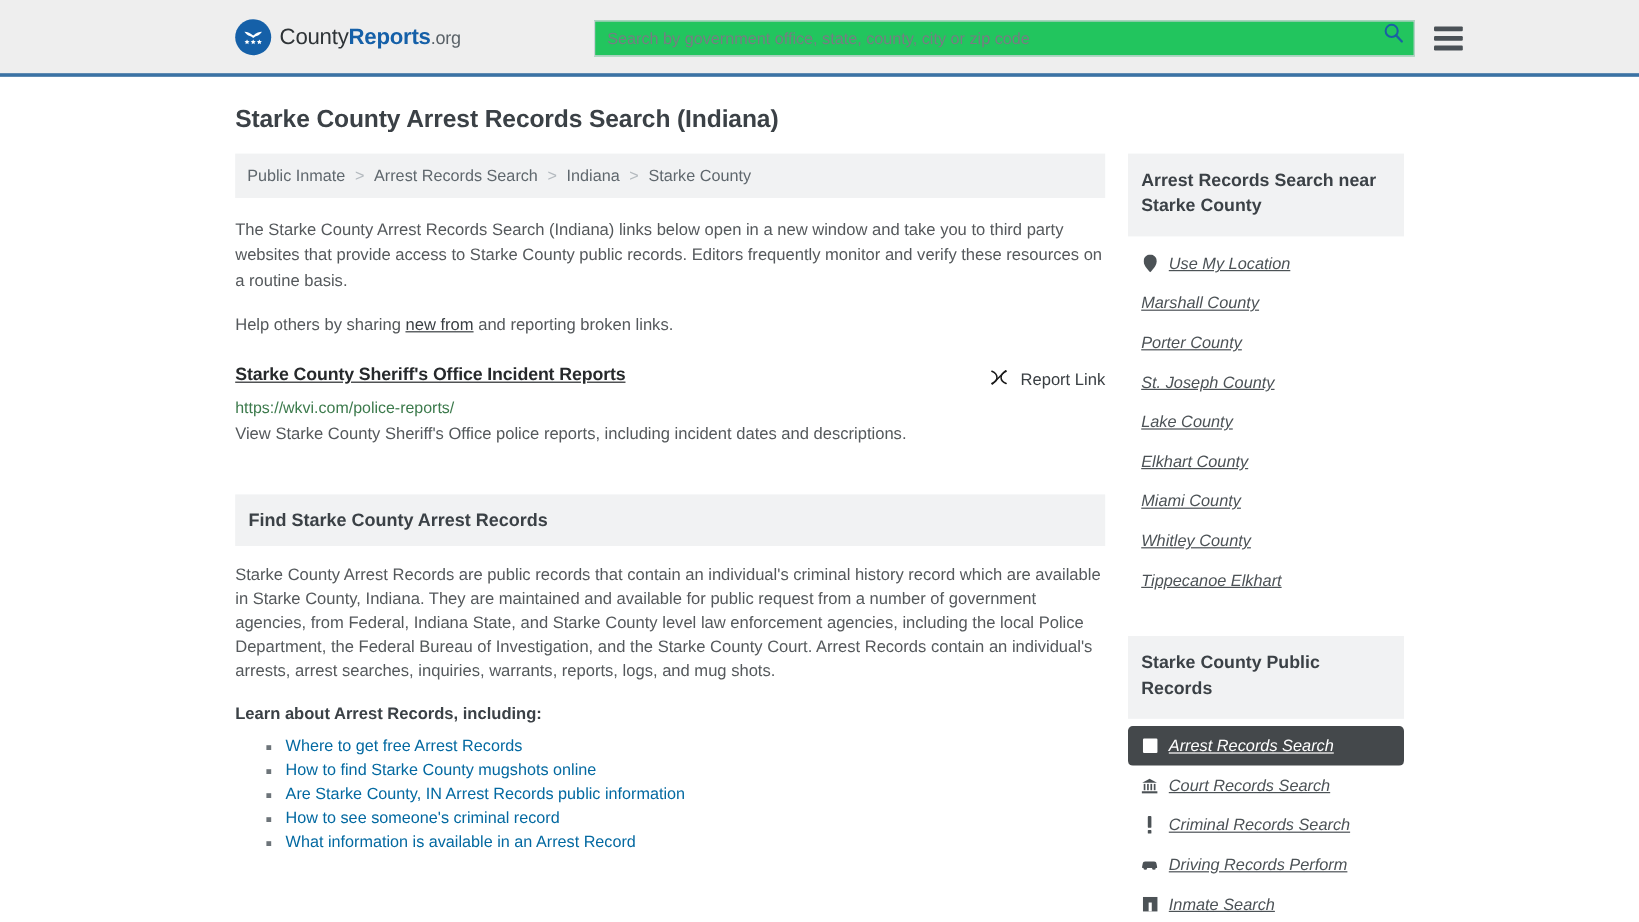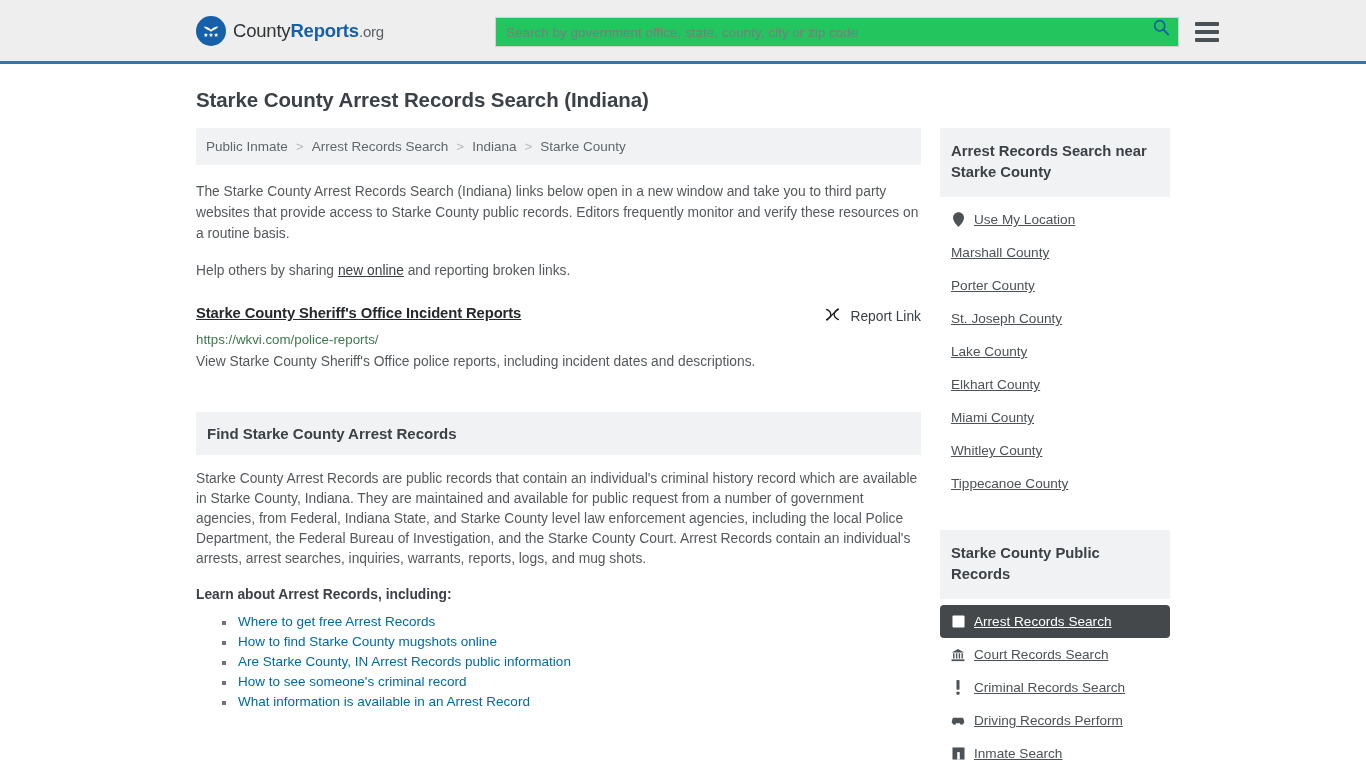--- a/index.html
+++ b/index.html
@@ -214,20 +214,21 @@
   }
   .side-links { padding: 6px 0 0 0; }
   .side-link {
     display: flex;
     align-items: center;
     gap: 9px;
     padding: 9px 11px;
     font-size: 13.6px;
     color: #4c5256;
     cursor: pointer;
+    font-style: italic;
   }
   .side-link .lbl {
     text-decoration: underline;
     color: #4c5256;
   }
   .side-link.active {
     background: #44484b;
     border-radius: 4px;
   }
   .side-link.active .lbl { color: #ffffff; }
@@ -289,21 +290,21 @@
         <a>Public Inmate</a>
         <span class="sep">&gt;</span>
         <a>Arrest Records Search</a>
         <span class="sep">&gt;</span>
         <a>Indiana</a>
         <span class="sep">&gt;</span>
         <a>Starke County</a>
       </div>
 
       <p class="para">The Starke County Arrest Records Search (Indiana) links below open in a new window and take you to third party websites that provide access to Starke County public records. Editors frequently monitor and verify these resources on a routine basis.</p>
-      <p class="para"><span>Help others by sharing </span><a>new online</a><span> and reporting broken links.</span></p>
+      <p class="para"><span>Help others by sharing </span><a>new from</a><span> and reporting broken links.</span></p>
 
       <div class="result-block">
         <div class="result-head">
           <a class="result-title">Starke County Sheriff's Office Incident Reports</a>
           <span class="report-link">
             <span>
               <svg width="17" height="17" viewBox="0 0 20 20" aria-hidden="true">
                 <path d="M3 4 C6.5 5.5 8 8 8 10 C8 12 6.5 14.5 3 16" fill="none" stroke="#1c1c1c" stroke-width="1.5" stroke-linecap="round"></path>
                 <path d="M17 4 C13.5 5.5 12 8 12 10 C12 12 13.5 14.5 17 16" fill="none" stroke="#1c1c1c" stroke-width="1.5" stroke-linecap="round"></path>
                 <line x1="3.5" y1="16.5" x2="16.5" y2="3.5" stroke="#1c1c1c" stroke-width="1.5" stroke-linecap="round"></line>
@@ -360,21 +361,21 @@
         <div class="side-link">
           <span class="lbl">Elkhart County</span>
         </div>
         <div class="side-link">
           <span class="lbl">Miami County</span>
         </div>
         <div class="side-link">
           <span class="lbl">Whitley County</span>
         </div>
         <div class="side-link">
-          <span class="lbl">Tippecanoe County</span>
+          <span class="lbl">Tippecanoe Elkhart</span>
         </div>
 
       </div>
 
       <div class="side-block-2">
         <div class="side-head">Starke County Public Records</div>
         <div class="side-links">
 
           <div class="side-link active">
             <span class="side-ico">

